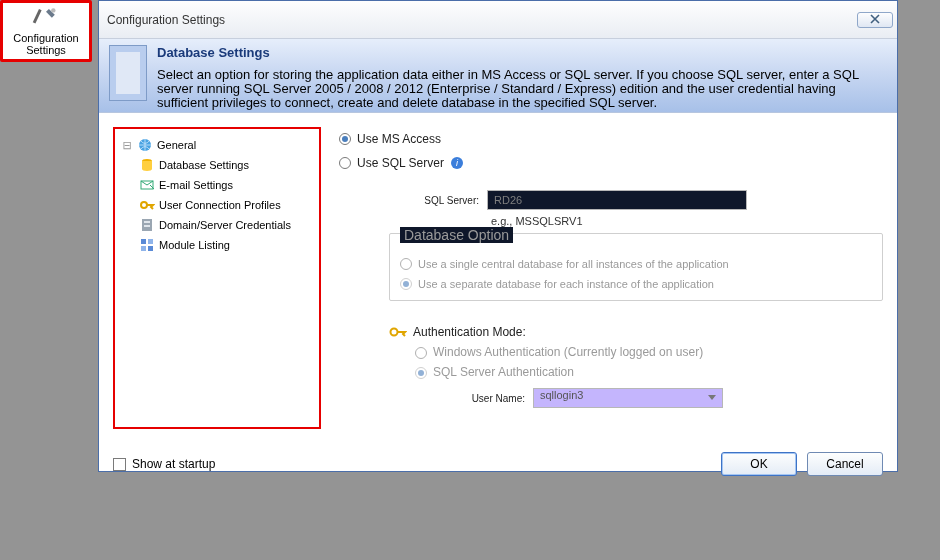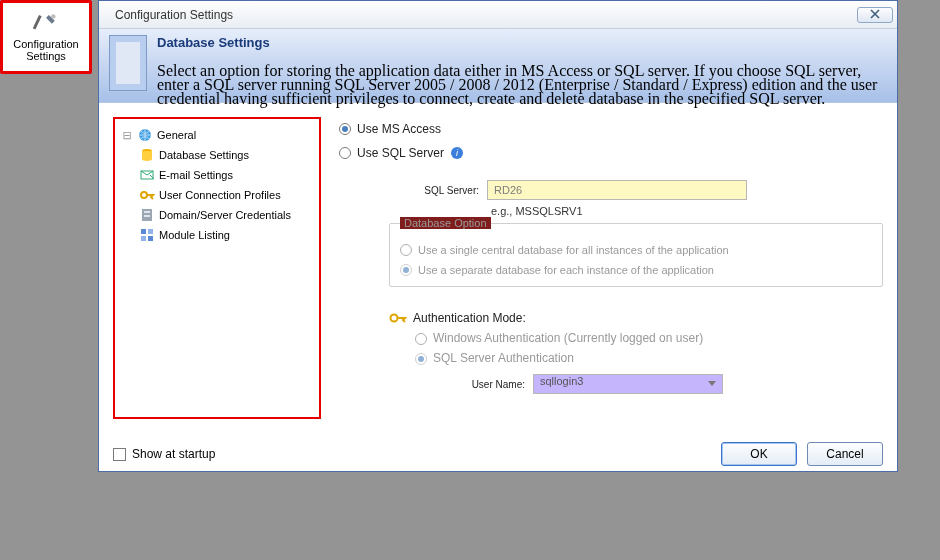--- a/index.html
+++ b/index.html
@@ -1,54 +1,54 @@
 <!DOCTYPE html>
 <html><head>
 <meta charset="utf-8">
 <style>
   * { box-sizing: border-box; font-family: "Segoe UI", Tahoma, Arial, sans-serif; }
   html, body { margin:0; padding:0; width:940px; height:560px; background:#949494; overflow:hidden; }
   
   .launcher {
-    position:absolute; left:0; top:0; width:92px; height:74px;
+    position:absolute; left:0; top:0; width:92px; height:62px;
     background:#fff; border:3px solid #e60000; border-radius:2px;
     display:flex; flex-direction:column; align-items:center; justify-content:center;
     font-size:11px; color:#000;
   }
   .launcher svg { width:30px; height:22px; }
   .launcher-label { text-align:center; line-height:12px; margin-top:2px; }
 
   
   .dialog {
     position:absolute; left:98px; top:0; width:800px; height:472px;
     background:#fff; border:1px solid #4b6ea9;
   }
   .titlebar {
-    height:28px; background:linear-gradient(#fefefe,#e9edf3);
+    height:38px; background:linear-gradient(#fefefe,#e9edf3);
     display:flex; align-items:center; justify-content:space-between;
-    padding:0 4px 0 16px; font-size:12px; color:#333;
+    padding:0 4px 0 8px; font-size:12px; color:#333;
     border-bottom:1px solid #c7cfdd;
   }
   .close-btn {
     width:36px; height:16px; border:1px solid #8fa7c9; border-radius:3px;
     background:linear-gradient(#fdfdfe,#dfe7f3);
     display:flex; align-items:center; justify-content:center; cursor:default;
   }
   .close-btn svg { width:12px; height:10px; }
 
   .header-band {
     height:74px; background:linear-gradient(#e6eefb 0%, #c9d8f2 45%, #a7c0e8 100%);
     display:flex; align-items:flex-start; padding:6px 10px; gap:10px;
     border-bottom:1px solid #b7c6df;
   }
   .hdr-icon { width:38px; height:56px; flex:0 0 38px; background:#b9cdee; border:1px solid #7e9bc7; position:relative; }
   .hdr-icon:before{ content:""; position:absolute; left:6px; top:6px; right:6px; bottom:6px; background:#e0e8f6; }
   .hdr-text { flex:1; }
   .hdr-title { font-size:13px; font-weight:bold; color:#1a3a7a; }
-  .hdr-desc { font-size:16px; color:#000; line-height:14px; margin-top:14px;font-family:Liberation Serif, serif; }
+  .hdr-desc { font-size:13px; color:#000; line-height:14px; margin-top:8px; }
 
   .body-area { position:relative; height:calc(100% - 22px - 74px); padding:14px; }
   .tree-panel {
     position:absolute; left:14px; top:14px; width:208px; height:302px;
     border:1px solid #c0c0c0; border:2px solid #e60000; background:#fff; padding:6px 4px;
     font-size:11px;
   }
   .tree-row { display:flex; align-items:center; height:20px; gap:4px; padding-left:2px; white-space:nowrap; }
   .tree-child { padding-left:20px; }
   .dotline { color:#999; font-size:11px; width:12px; text-align:center; }
@@ -62,27 +62,27 @@
   .radio { width:12px; height:12px; border:1px solid #7a7a7a; border-radius:50%; background:#fff; display:flex; align-items:center; justify-content:center; }
   .radio.checked:after{ content:""; width:6px; height:6px; border-radius:50%; background:#4a7ebc; }
   .info-icon { width:14px; height:14px; }
   .form-group { margin-top:12px; padding-left:50px; }
   .frow { display:flex; align-items:center; height:26px; gap:8px; }
   .flabel { width:90px; text-align:right; color:#222; font-size:10px; }
   .input {
     height:20px; border:1px solid #b7b7b7; background:#c4b5fd; padding:0 6px; font-size:11px; color:#555;
     width:260px;
   }
-  .input[disabled]{ background:#fef9c3; color:#7e7e7e; }
+  .input[disabled]{ background:#0f172a; color:#7e7e7e; }
   .hint { font-size:11px; color:#333; padding-left:102px; margin-top:2px; margin-bottom:6px; }
   .fieldset {
     border:1px solid #cfcfcf; border-radius:2px; padding:8px 10px 10px; margin-top:6px;
     color:#9a9a9a; font-size:11px;
   }
-  .fs-title { position:relative; top:-15px; background:#7f1d1d; padding:0 4px; display:inline-block; font-size:11px; }
+  .fs-title { position:relative; top:-15px; background:#0f172a; padding:0 4px; display:inline-block; font-size:14px; }
   .opt { display:flex; align-items:flex-end; gap:6px; height:20px; color:#9a9a9a; }
   .opt .radio { border-color:#b0b0b0; }
   .auth-row { display:flex; align-items:flex-end; gap:6px; margin-top:24px; }
   .key-icon { width:18px; height:14px; }
   .auth-sub { padding-left:26px; }
   .combo { position:relative; }
   .combo:after{
     content:""; position:absolute; right:6px; top:50%; margin-top:-3px;
     border-left:4px solid transparent; border-right:4px solid transparent; border-top:5px solid #777;
   }

